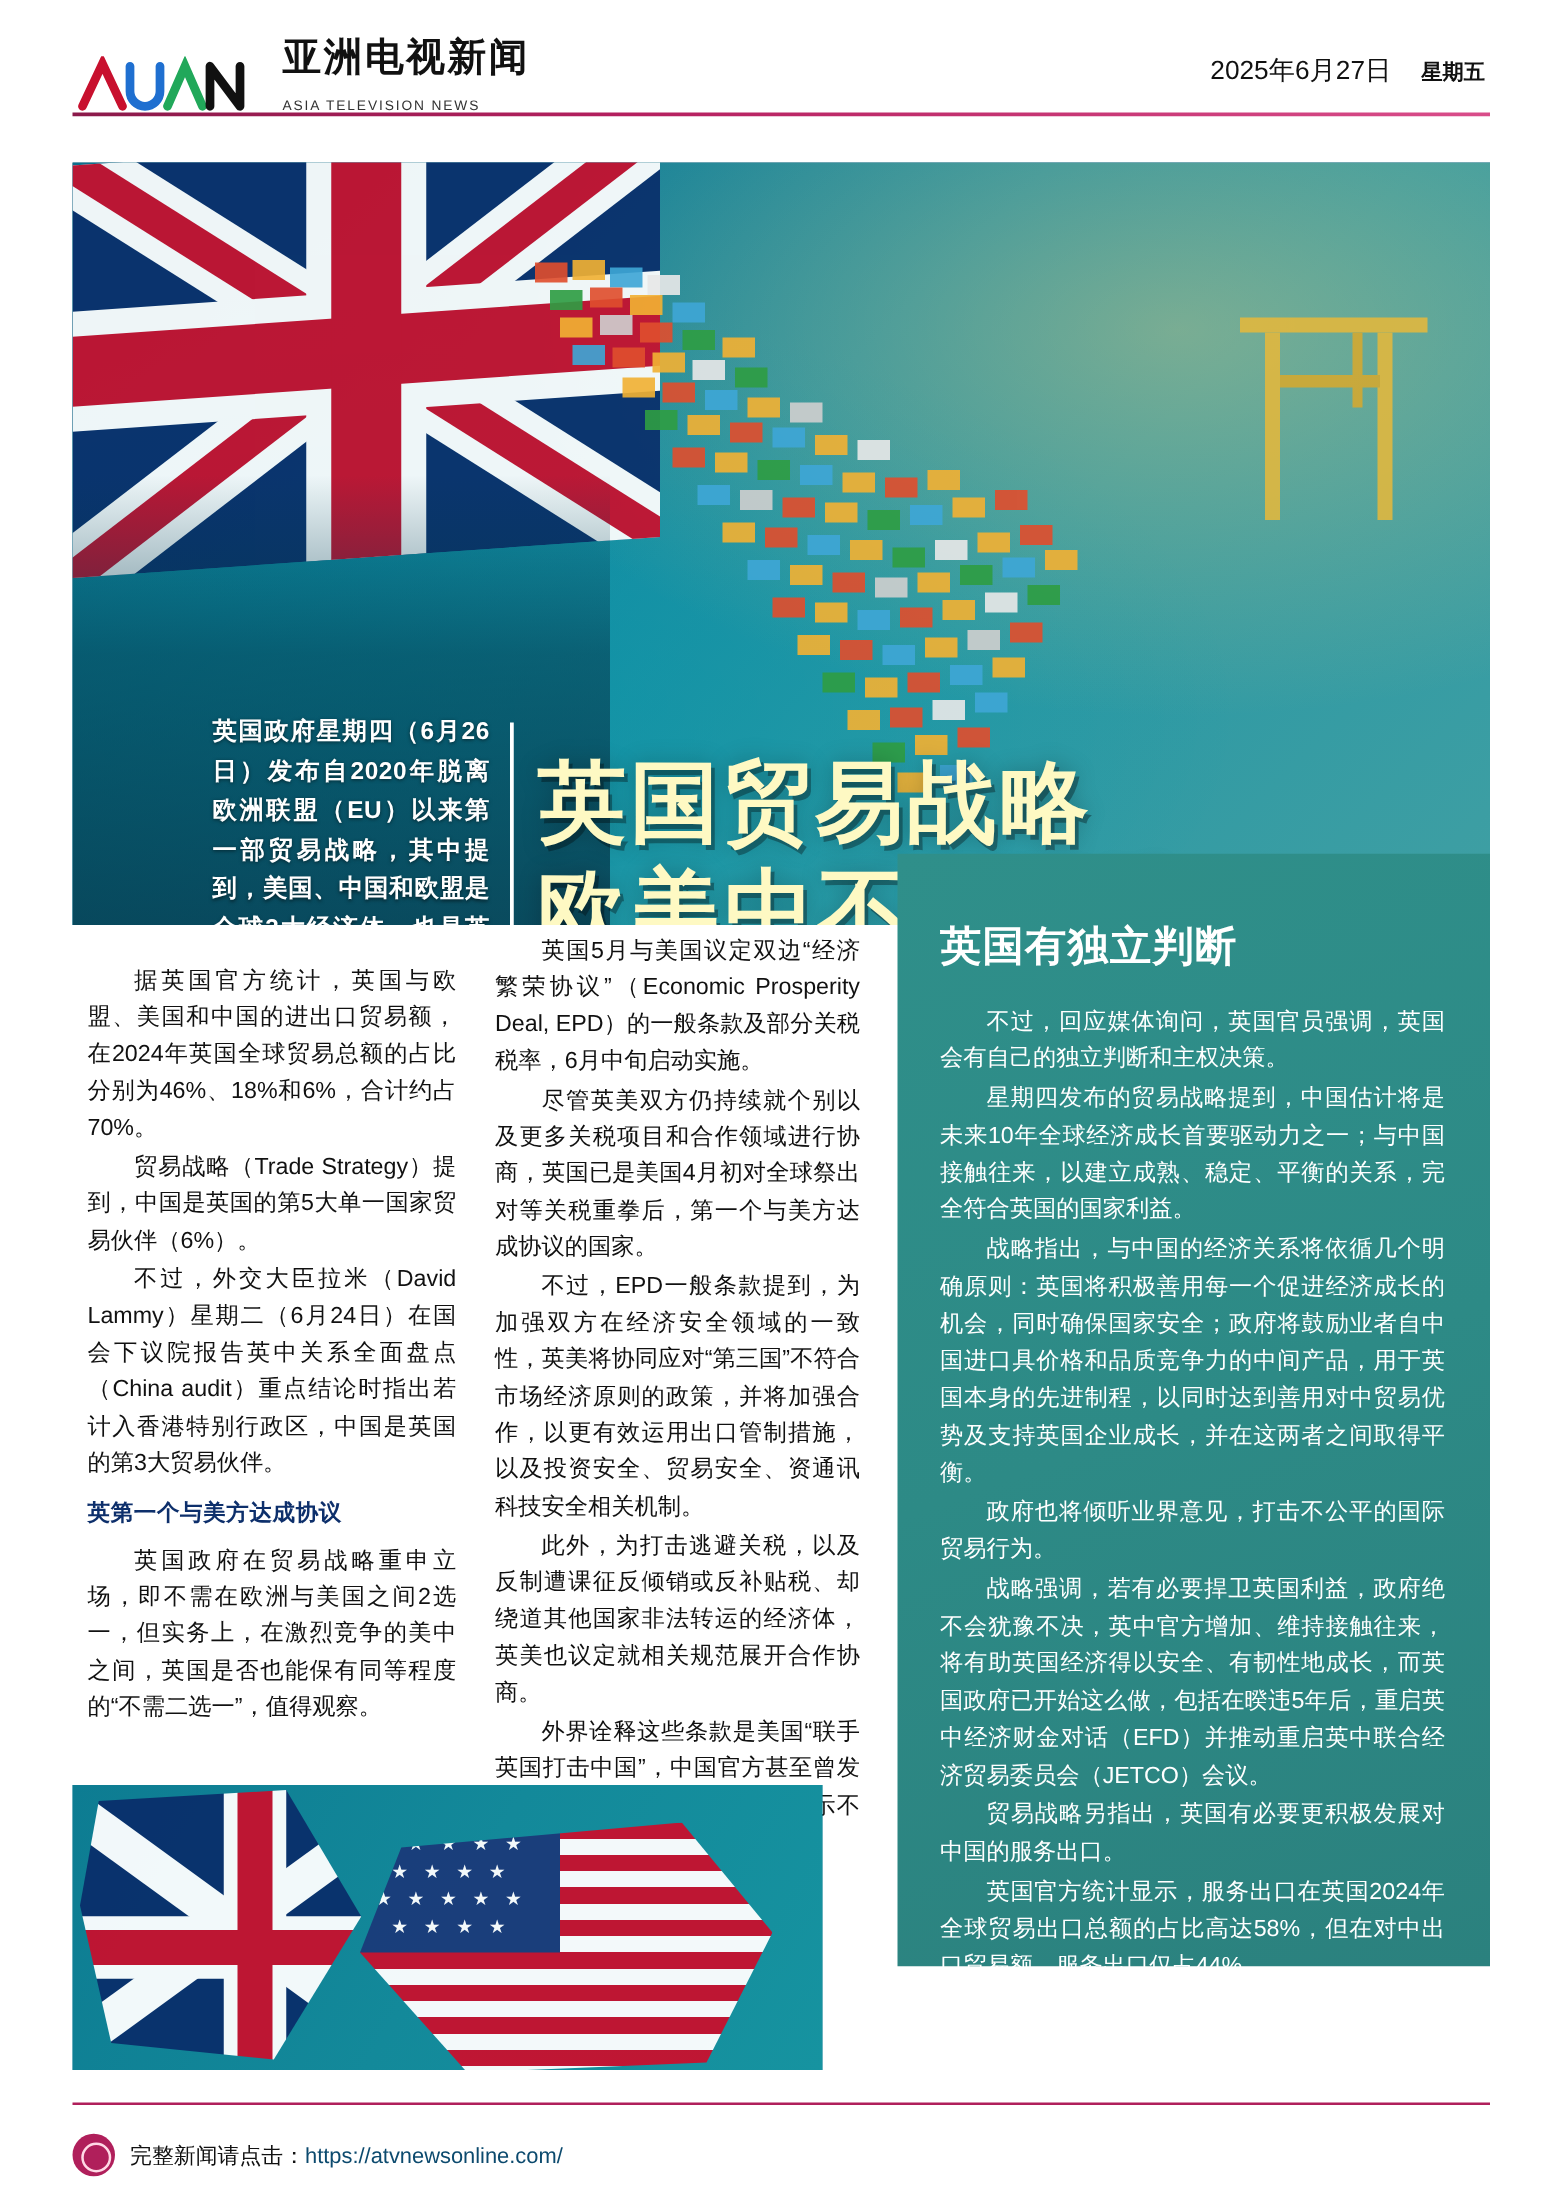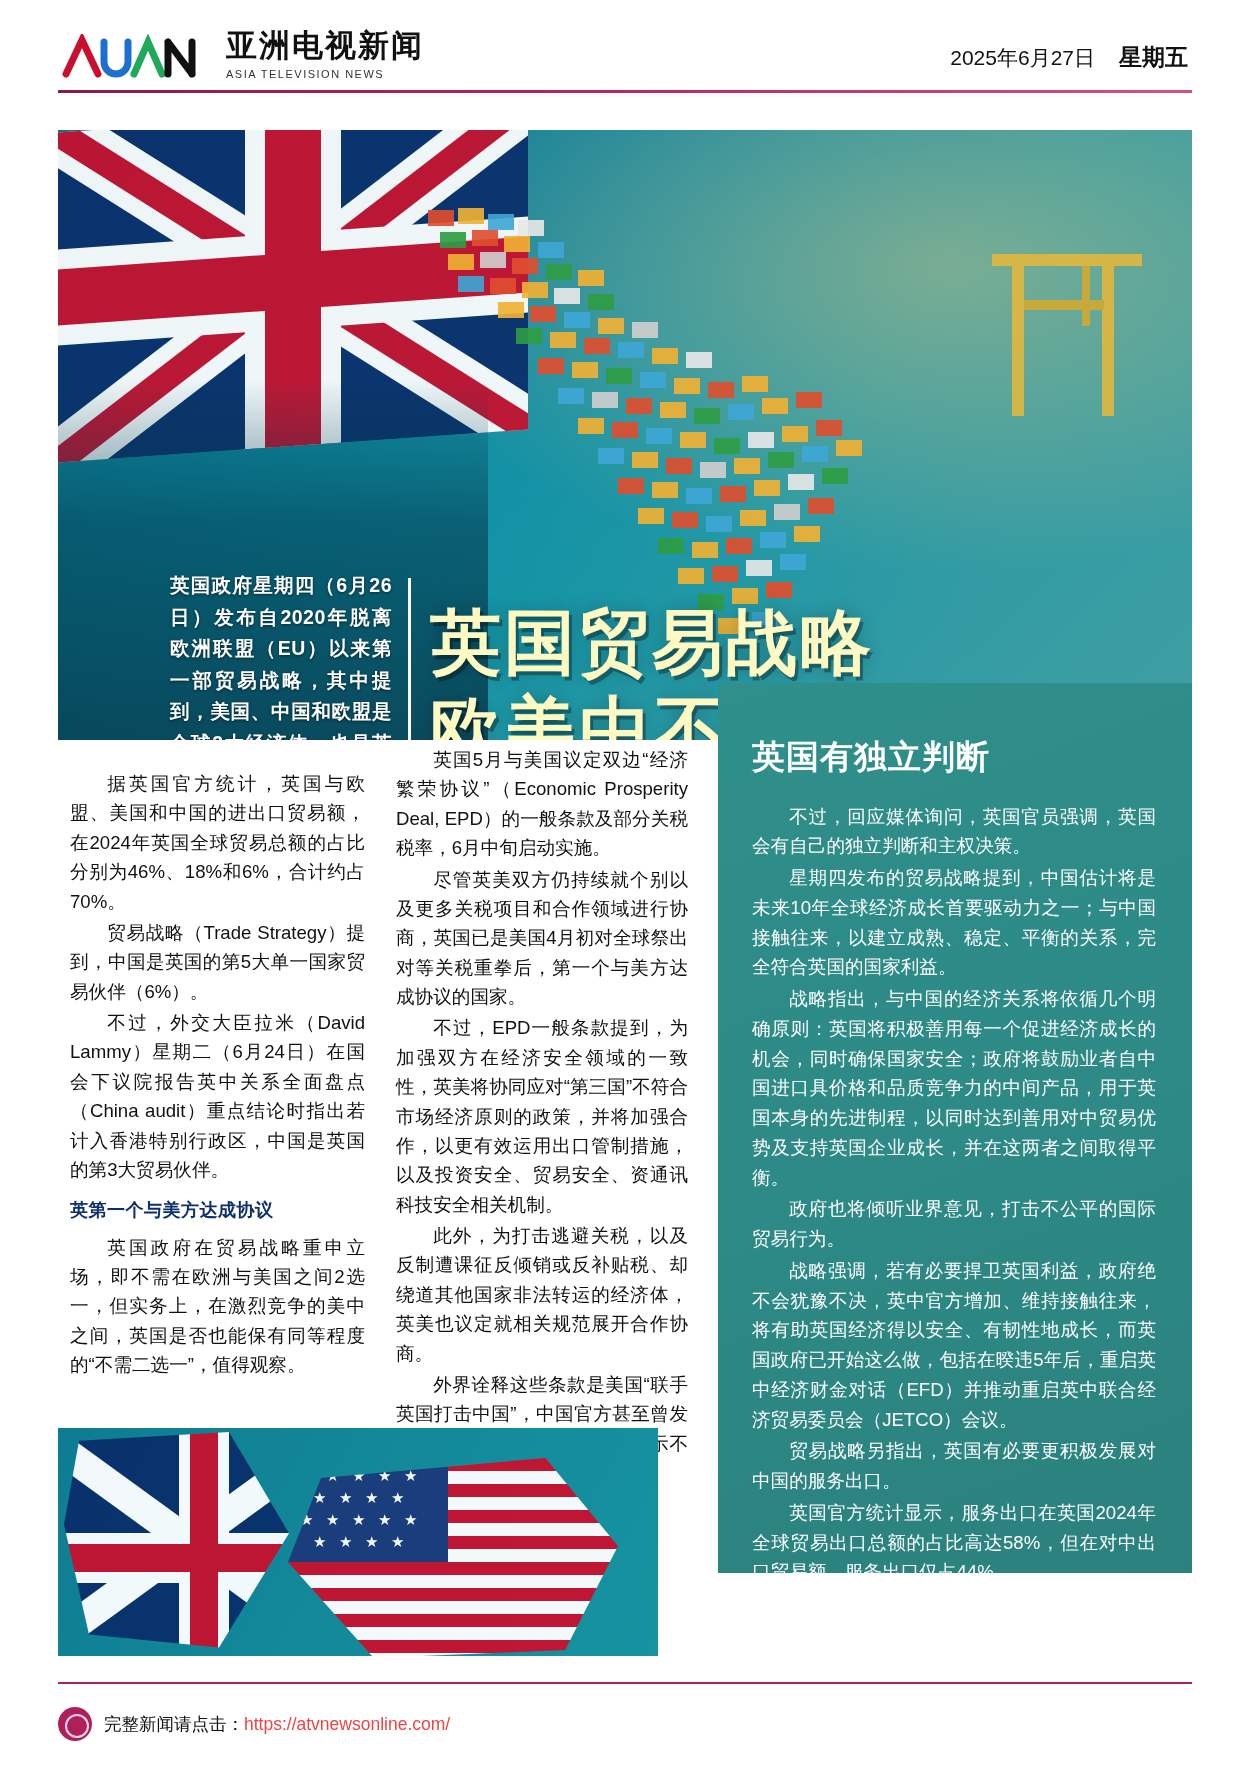--- a/index.html
+++ b/index.html
@@ -34,21 +34,21 @@
     position: relative;
     width: 152px;
     height: 46px;
   }
   .logo-text-cn {
     font-size: 31px;
     font-weight: bold;
     color: #111111;
     letter-spacing: 2px;
     line-height: 1;
-    margin-bottom: 4px;
+    margin-bottom: 15px;
   }
   .logo-text-en {
     font-size: 11px;
     color: #333333;
     letter-spacing: 1.5px;
     line-height: 1;
     margin-top: 4px;
   }
   .logo-col {
     display: flex;
@@ -59,21 +59,21 @@
     right: 62px;
     top: 42px;
     font-size: 21px;
     color: #111111;
     display: flex;
     align-items: baseline;
     gap: 24px;
   }
   .header-date .weekday {
     font-weight: bold;
-    font-size: 23px;
+    font-size: 17px;
   }
   .rule {
     position: absolute;
     left: 58px;
     top: 90px;
     width: 1134px;
     height: 3px;
     background: linear-gradient(to right, #8b1a4a 0%, #b5205f 40%, #d94d8a 100%);
   }
 
@@ -332,21 +332,21 @@
     left: 7px; top: 7px;
     width: 20px; height: 20px;
     border-radius: 50%;
     border: 2px solid #ffd9e6;
   }
   .footer-text {
     font-size: 17.5px;
     color: #111111;
   }
   .footer-link {
-    color: #ef4444;
+    color: #0c4a6e;
     text-decoration: none;
   }
 </style>
 </head>
 <body>
 
 <div class="masthead">
   <div class="logo-wrap">
     <div class="logo-mark">
       <svg width="152" height="46" viewBox="0 0 152 46">

